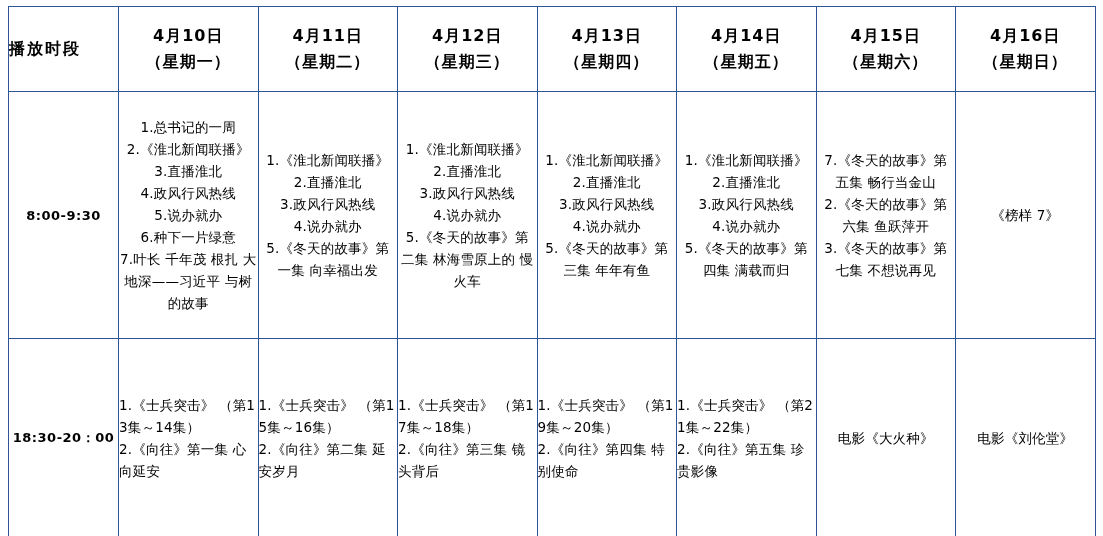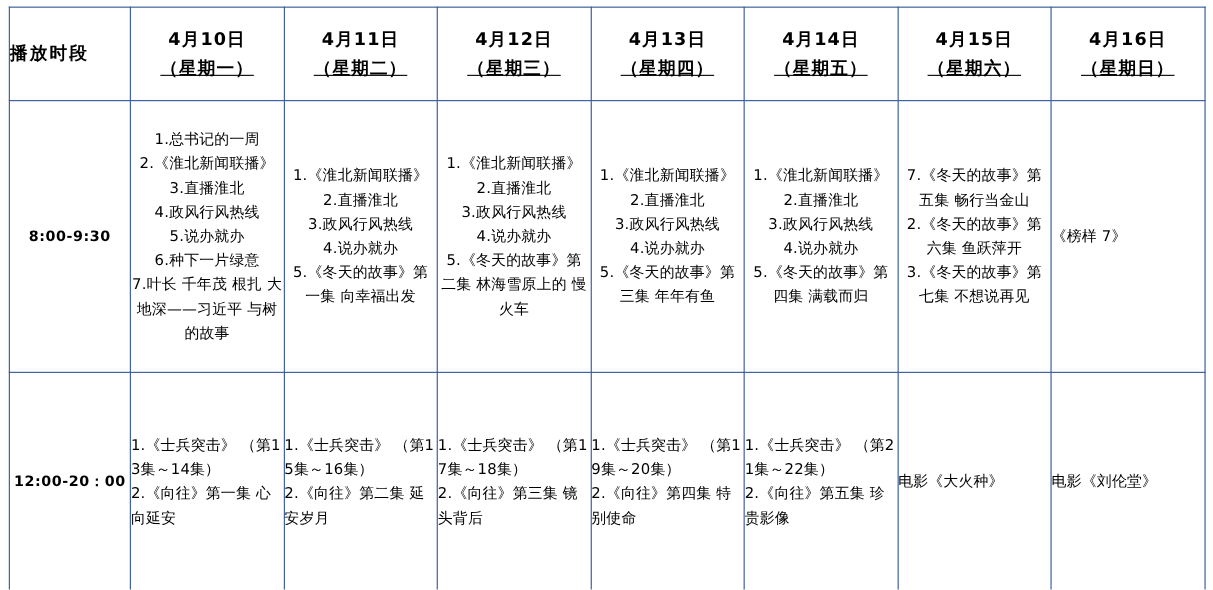--- a/index.html
+++ b/index.html
@@ -36,21 +36,21 @@
 
   
   .hdr-cell {
     height: 84px;
     font-weight: bold;
     font-size: 16px;
     line-height: 26px;
     letter-spacing: 1px;
   }
   .hdr-cell .date-line { display: block; }
-  .hdr-cell .dow-line  { display: block; text-decoration: underline; }
+  .hdr-cell .dow-line  { display: block; }
   .hdr-time {
     height: 84px;
     text-align: left;
     font-weight: bold;
     font-size: 16px;
     letter-spacing: 2px;
   }
 
   
   .row-morning td { height: 246px; text-align: center; }
@@ -64,21 +64,21 @@
   }
   .prog-cell {
     font-size: 13.5px;
     line-height: 22px;
     padding: 6px 8px;
     vertical-align: middle;
     letter-spacing: 0.2px;
     word-break: break-all;
   }
   .prog-cell.center {
-    text-align: left;
+    text-align: center;
   }
   .prog-text {
     display: block;
     white-space: pre-wrap;
   }
 </style>
 </head>
 <body>
 
 <div class="schedule-wrap">
@@ -169,21 +169,21 @@
         <td class="prog-cell">
             <span class="prog-text">7.《冬天的故事》第 五集 畅行当金山
 2.《冬天的故事》第 六集 鱼跃萍开
 3.《冬天的故事》第 七集 不想说再见</span>
           </td>
         <td class="prog-cell center">
             <span class="prog-text">《榜样 7》</span>
           </td>
       </tr>
       <tr class="row-evening">
-        <td class="time-cell">12:00-20：00</td>
+        <td class="time-cell">18:30-20：00</td>
         <td class="prog-cell">
             <span class="prog-text">1.《士兵突击》 （第13集～14集）
 2.《向往》第一集 心 向延安</span>
           </td>
         <td class="prog-cell">
             <span class="prog-text">1.《士兵突击》 （第15集～16集）
 2.《向往》第二集 延 安岁月</span>
           </td>
         <td class="prog-cell">
             <span class="prog-text">1.《士兵突击》 （第17集～18集）

